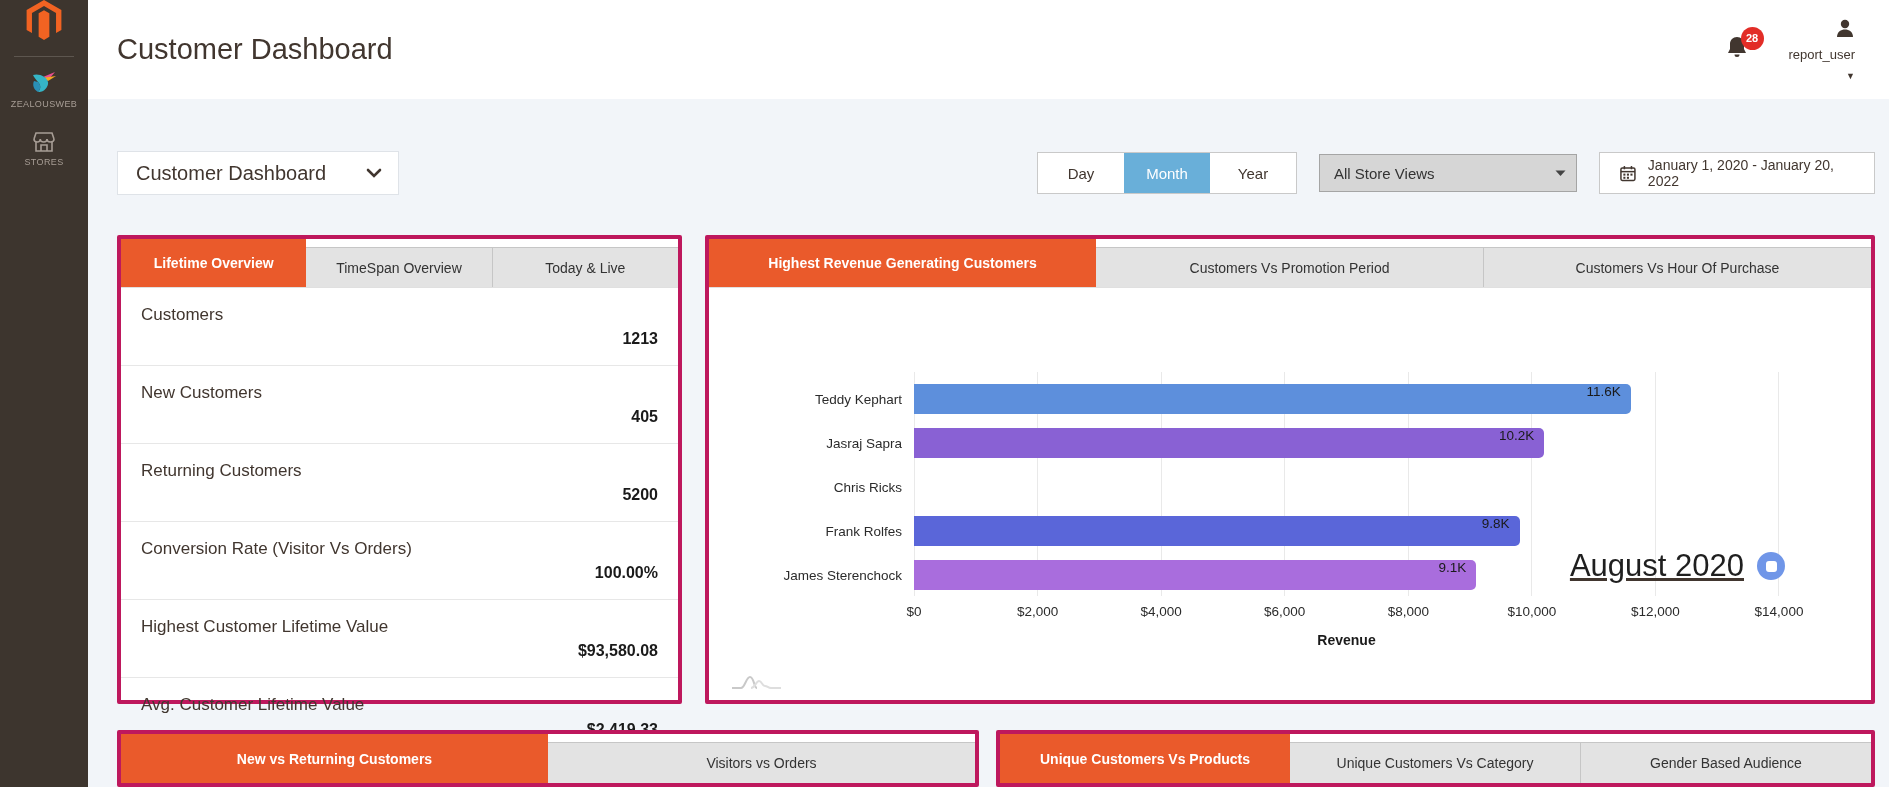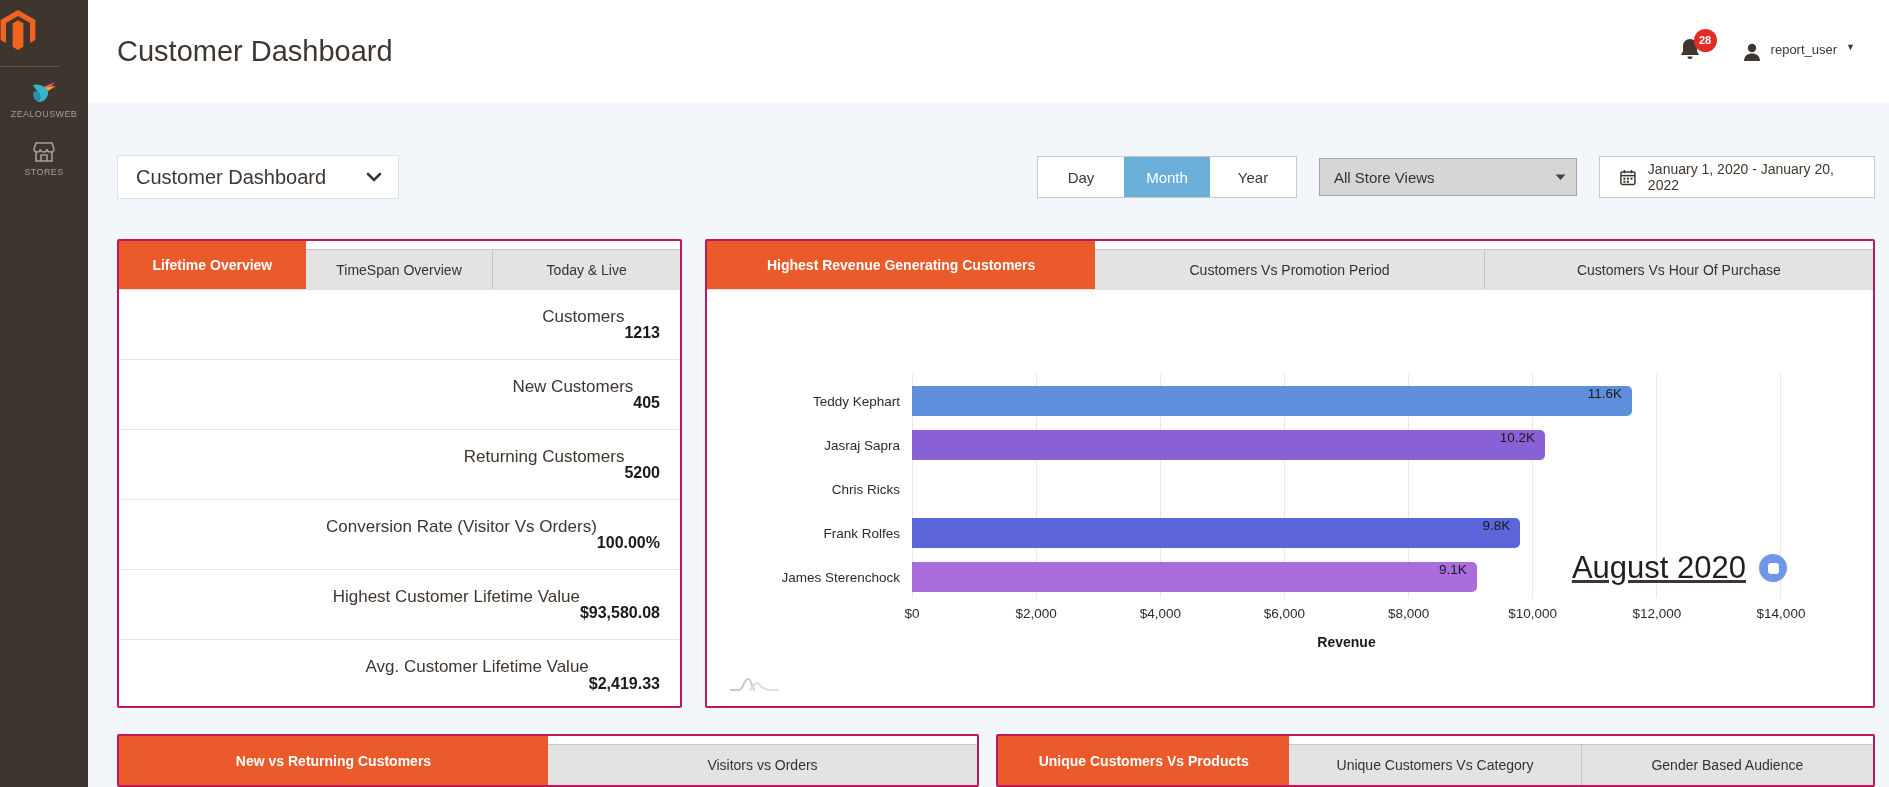--- a/index.html
+++ b/index.html
@@ -1,62 +1,62 @@
 <!DOCTYPE html>
 <html><head>
 <meta charset="utf-8">
 <style>
   * { margin:0; padding:0; box-sizing:border-box; }
   html,body { width:1889px; height:787px; overflow:hidden; }
   body { font-family:"Liberation Sans", sans-serif; background:#f2f5f9; color:#41362f; }
   .app { display:flex; width:1889px; height:787px; }
 
   
-  .sidebar { width:88px; min-width:88px; background:#3d352e; height:787px; display:flex; flex-direction:column; padding-top:10px; }
+  .sidebar { width:88px; min-width:88px; background:#3d352e; height:787px; display:flex; flex-direction:column; align-items:center; padding-top:0; }
   .sb-logo { margin-bottom:12px; }
   .sb-divider { width:60px; border-top:1px solid #5d564f; margin-bottom:12px; }
   .sb-item { display:flex; flex-direction:column; align-items:center; margin-bottom:22px; cursor:pointer; }
   .sb-label { font-size:9px; color:#a79d95; letter-spacing:.4px; margin-top:4px; white-space:nowrap; }
 
   
   .main { flex:1; display:flex; flex-direction:column; }
   .topbar { height:124px; background:#ffffff; display:flex; align-items:center; justify-content:space-between; padding:0 34px 0 29px; }
   .page-title { font-size:29px; font-weight:400; color:#41362f; }
   .topbar-right { display:flex; align-items:center; gap:40px; }
   .bell-wrap { position:relative; cursor:pointer; }
   .badge { position:absolute; top:-8px; right:-15px; width:23px; height:23px; border-radius:50%; background:#e22d27; color:#fff; font-size:11px; font-weight:700; display:flex; align-items:center; justify-content:center; }
-  .user-wrap { display:flex; align-items:flex-start; gap:9px; cursor:pointer; }
+  .user-wrap { display:flex; align-items:flex-end; gap:9px; cursor:pointer;flex-direction:column; }
   .user-name { font-size:13px; color:#41362f; }
   .caret { font-size:9px; color:#41362f; }
 
   .content { flex:1; padding:52px 14px 0 29px; }
 
   
   .controls { display:flex; align-items:center; justify-content:space-between; height:44px; }
   .dash-select { width:282px; height:44px; background:#fff; border:1px solid #dfe3e8; display:flex; align-items:center; justify-content:space-between; padding:0 16px 0 18px; font-size:20px; color:#41362f; cursor:pointer; }
   .controls-right { display:flex; align-items:center; gap:22px; }
   .segmented { display:flex; border:1px solid #c9c9c9; background:#fff; height:42px; }
   .seg-btn { min-width:86px; padding:0 22px; display:flex; align-items:center; justify-content:center; font-size:15px; color:#41362f; background:#fff; border:none; cursor:pointer; font-family:inherit; }
   .seg-btn.active { background:#69afd9; color:#fff; }
   .store-select { width:258px; height:38px; background:#d6d6d6; border:1px solid #a5a5a5; display:flex; align-items:center; justify-content:space-between; padding:0 10px 0 14px; font-size:15px; color:#333; cursor:pointer; }
   .date-range { width:276px; height:42px; background:#fff; border:1px solid #c9c9c9; display:flex; align-items:center; gap:12px; padding:0 20px; font-size:14px; color:#41362f; cursor:pointer; }
 
   
   .panels { display:flex; gap:23px; margin-top:40px; }
-  .card { background:#fff; border:2px solid #be185d; border-radius:2px; }
+  .card { background:#fff; border:4px solid #be185d; border-radius:2px; }
   .overview-card { width:565px; height:469px; }
   .chart-card { width:1170px; height:469px; position:relative; }
   .tabs { display:flex; height:49px; border-bottom:1px solid #e0e0e0; }
   .tab { flex:1; display:flex; align-items:center; justify-content:center; font-size:14px; color:#333; background:#e3e3e3; border-left:1px solid #c6c6c6; border-top:1px solid #c6c6c6; margin-top:8px; cursor:pointer; text-align:center; }
   .tab:first-child { border-left:none; }
   .tab.active { background:#ea5a2b; color:#fff; font-weight:700; margin-top:0; border-top:none; border-left:none; }
   .tab.active + .tab { border-left:none; }
 
   
-  .ov-row { height:70px; display:flex; justify-content:flex-end; border-bottom:1px solid #e7e7e7; padding:0 20px; }
+  .ov-row { height:78px; display:flex; justify-content:space-between; border-bottom:1px solid #e7e7e7; padding:0 20px; }
   .ov-row:last-child { border-bottom:none; }
   .ov-label { font-size:17px; color:#41362f; padding-top:17px; }
   .ov-value { font-size:16px; font-weight:700; color:#1a1a1a; align-self:flex-end; padding-bottom:17px; }
 
   
   .chart-body { position:relative; height:420px; }
   .plot-wrap { position:relative; margin:0 92px 0 0; padding-top:96px; }
   .grid-layer { position:absolute; left:205px; right:0; top:84px; bottom:-6px;
       background-image:repeating-linear-gradient(to right, #e9e9e9 0, #e9e9e9 1px, transparent 1px, transparent calc(100%/7));
       border-right:1px solid #e9e9e9; pointer-events:none; }

